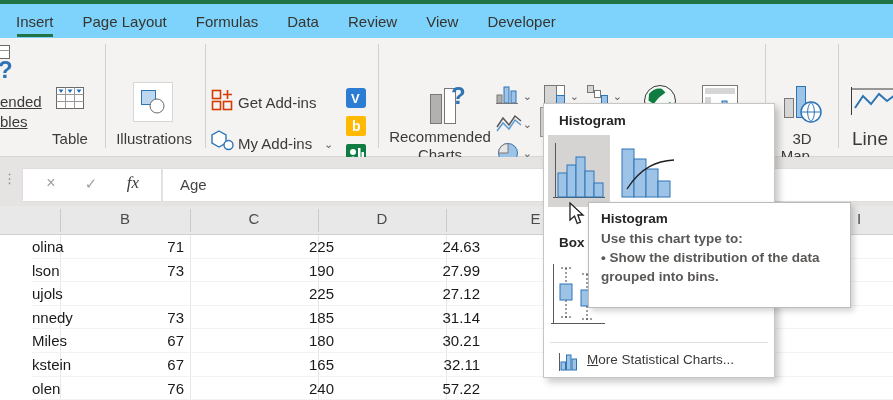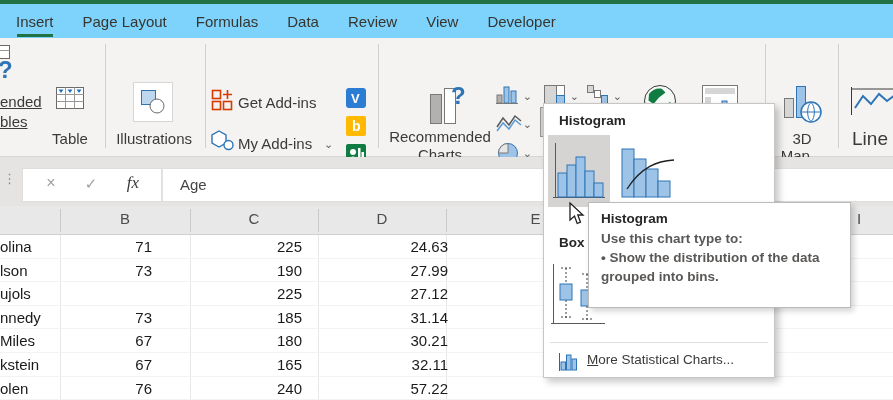--- a/index.html
+++ b/index.html
@@ -89,21 +89,21 @@
   [data-name="enter-button"]{position:absolute;left:56px;top:6px;width:24px;font-size:15px;color:#a19f9d;text-align:center;}
   [data-name="insert-function-button"]{position:absolute;left:96px;top:4px;width:28px;font-size:17px;font-style:italic;font-family:"Liberation Serif",serif;color:#3b3a39;text-align:center;}
   [data-name="formula-input"]{position:absolute;left:163px;top:11px;width:730px;height:34px;background:#fff;border-top:1px solid #e0dedc;border-bottom:1px solid #e0dedc;box-sizing:border-box;font-size:15px;color:#444;line-height:32px;padding-left:17px;}
 
   
   [data-name="column-header-band"]{left:0;top:206px;width:893px;height:29px;background:#e8e8e8;border-bottom:1px solid #cfcfcf;box-sizing:border-box;}
   .colhead{position:absolute;top:4px;font-size:15px;color:#4c4c4c;text-align:center;}
   .hsep{position:absolute;top:3px;height:23px;width:1px;background:#c9c9c9;}
   [data-name="sheet-grid"]{left:0;top:235px;width:893px;height:165px;background:#fff;}
   .vgrid{position:absolute;top:0;height:165px;width:1px;background:#e7e7e7;}
-  .row{position:relative;height:23.6px;line-height:23.6px;font-size:15px;color:#1a1a1a;box-shadow:inset 0 -1px 0 #f3f3f3;}
+  .row{position:relative;height:23.6px;line-height:23.6px;font-size:15px;color:#1a1a1a;box-shadow:inset 0 -1px 0 #f3f3f3;margin-left:32px;}
   .ca{position:absolute;left:0;width:60px;white-space:nowrap;}
   .cb{position:absolute;left:60px;width:92px;text-align:right;}
   .cc{position:absolute;left:190px;width:112px;text-align:right;}
   .cd{position:absolute;left:318px;width:130px;text-align:right;}
 
   
   [data-name="chart-dropdown-menu"]{left:543px;top:103px;width:232px;height:275px;background:#fff;border:1px solid #c8c6c4;
       box-sizing:border-box;box-shadow:4px 4px 7px rgba(0,0,0,.22);z-index:30;}
   .dd-header{position:absolute;left:15px;font-size:13.5px;font-weight:bold;color:#262626;}
   [data-name="dropdown-histogram-header"]{top:9px;}

